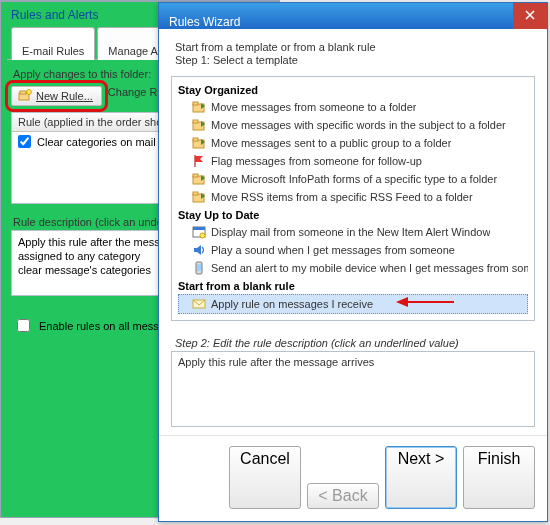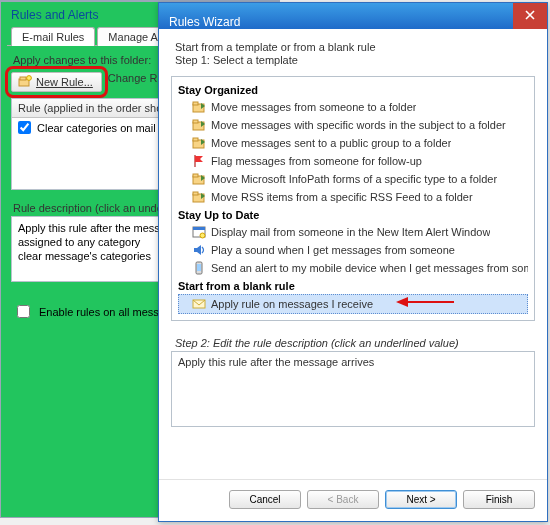--- a/index.html
+++ b/index.html
@@ -33,21 +33,21 @@
     border-bottom: 1px solid #b0b0b0;
     display: flex;
     gap: 2px;
     padding-left: 4px;
   }
   .tab {
     background: #fdfdfd;
     border: 1px solid #b0b0b0;
     border-bottom: none;
     border-radius: 3px 3px 0 0;
-    padding: 3px 10px 3px 10px;
+    padding: 17px 10px 3px 10px;
     font-size: 11px;
     color: #333;
     position: relative;
     top: 1px;
   }
   .tab.active {
     background: #fff;
   }
   .label-block {
     padding: 8px 12px 2px 12px;
@@ -205,25 +205,26 @@
     gap:6px;
     padding: 10px 12px 12px 12px;
     border-top: 1px solid #e2e2e2;
   }
   .btn {
     min-width: 72px;
     padding: 3px 10px;
     border: 1px solid #a7a7a7;
     background: linear-gradient(#fefefe,#e7e7e7);
     border-radius: 3px;
-    font-size: 10px;
+    font-size: 16px;
     text-align: center;
   }
   .btn.disabled {
     color: #9a9a9a;
+    margin-top: 37px;
   }
   .btn.default {
     border-color: #3f8fd5;
     box-shadow: inset 0 0 0 1px #9ec9ef;
   }
 
   .txt { white-space: nowrap; overflow:hidden; text-overflow: clip; }
 </style>
 </head>
 <body>

